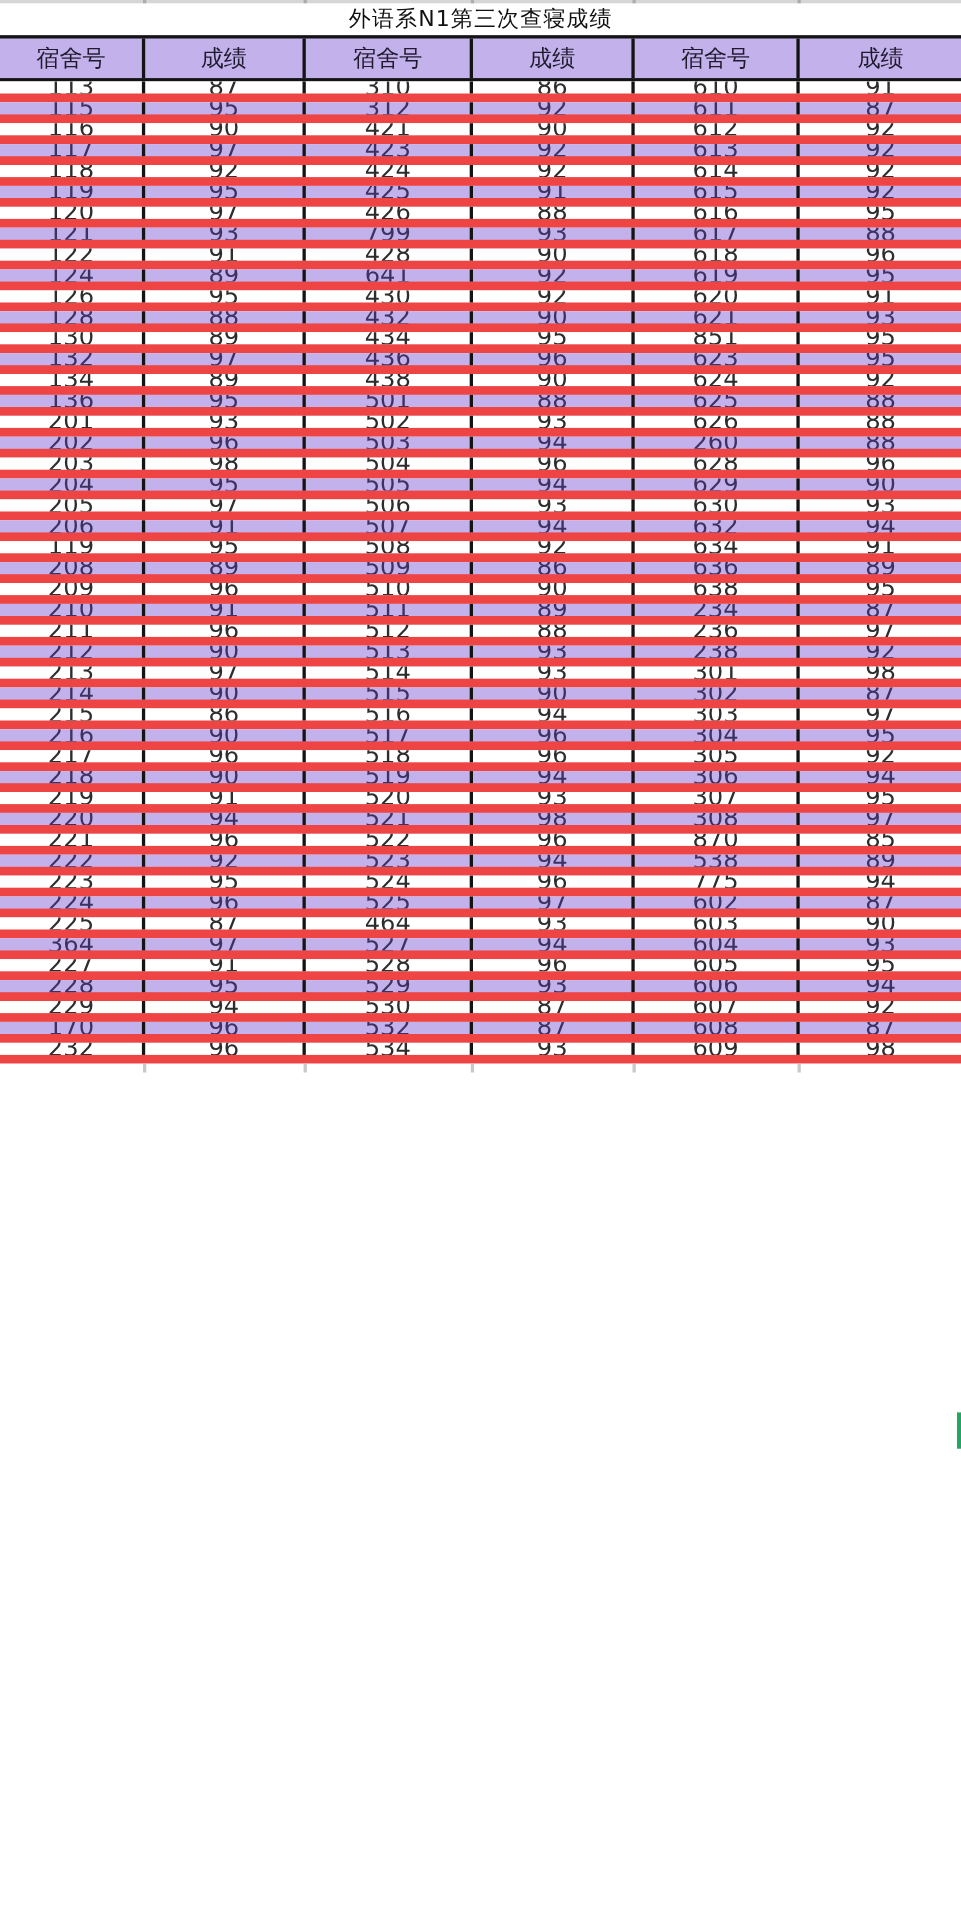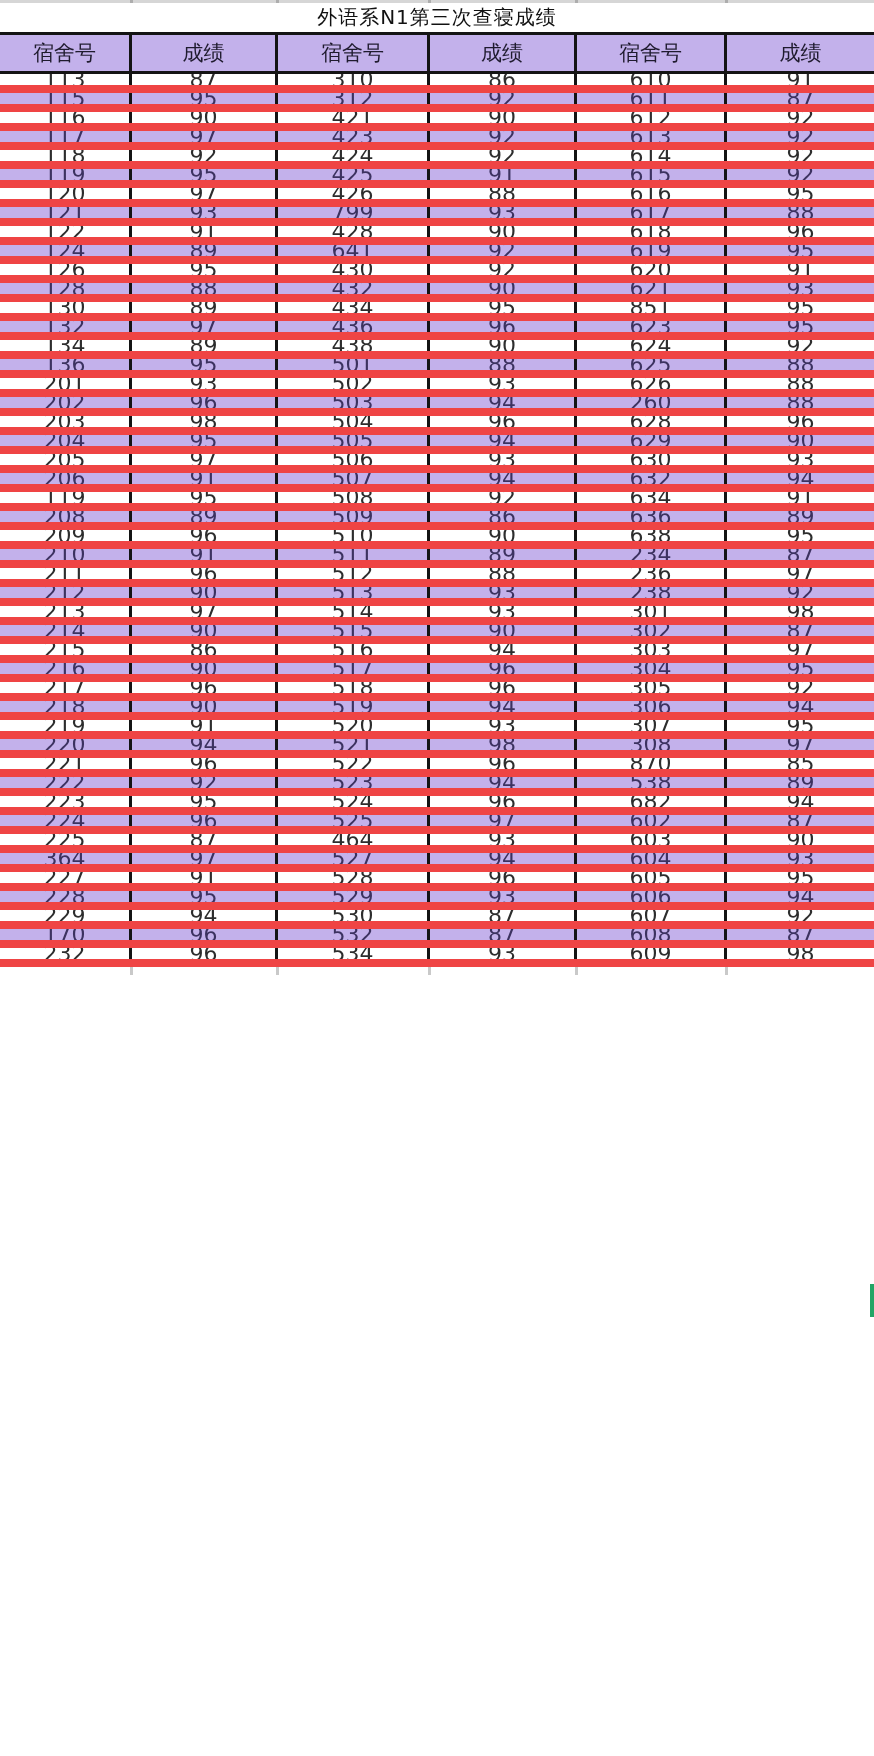--- a/index.html
+++ b/index.html
@@ -373,21 +373,21 @@
       <div class="cell">523</div>
       <div class="cell">94</div>
       <div class="cell">538</div>
       <div class="cell">89</div>
     </div>
     <div class="grid-row row">
       <div class="cell">223</div>
       <div class="cell">95</div>
       <div class="cell">524</div>
       <div class="cell">96</div>
-      <div class="cell">682</div>
+      <div class="cell">775</div>
       <div class="cell">94</div>
     </div>
     <div class="grid-row row">
       <div class="cell">224</div>
       <div class="cell">96</div>
       <div class="cell">525</div>
       <div class="cell">97</div>
       <div class="cell">602</div>
       <div class="cell">87</div>
     </div>

